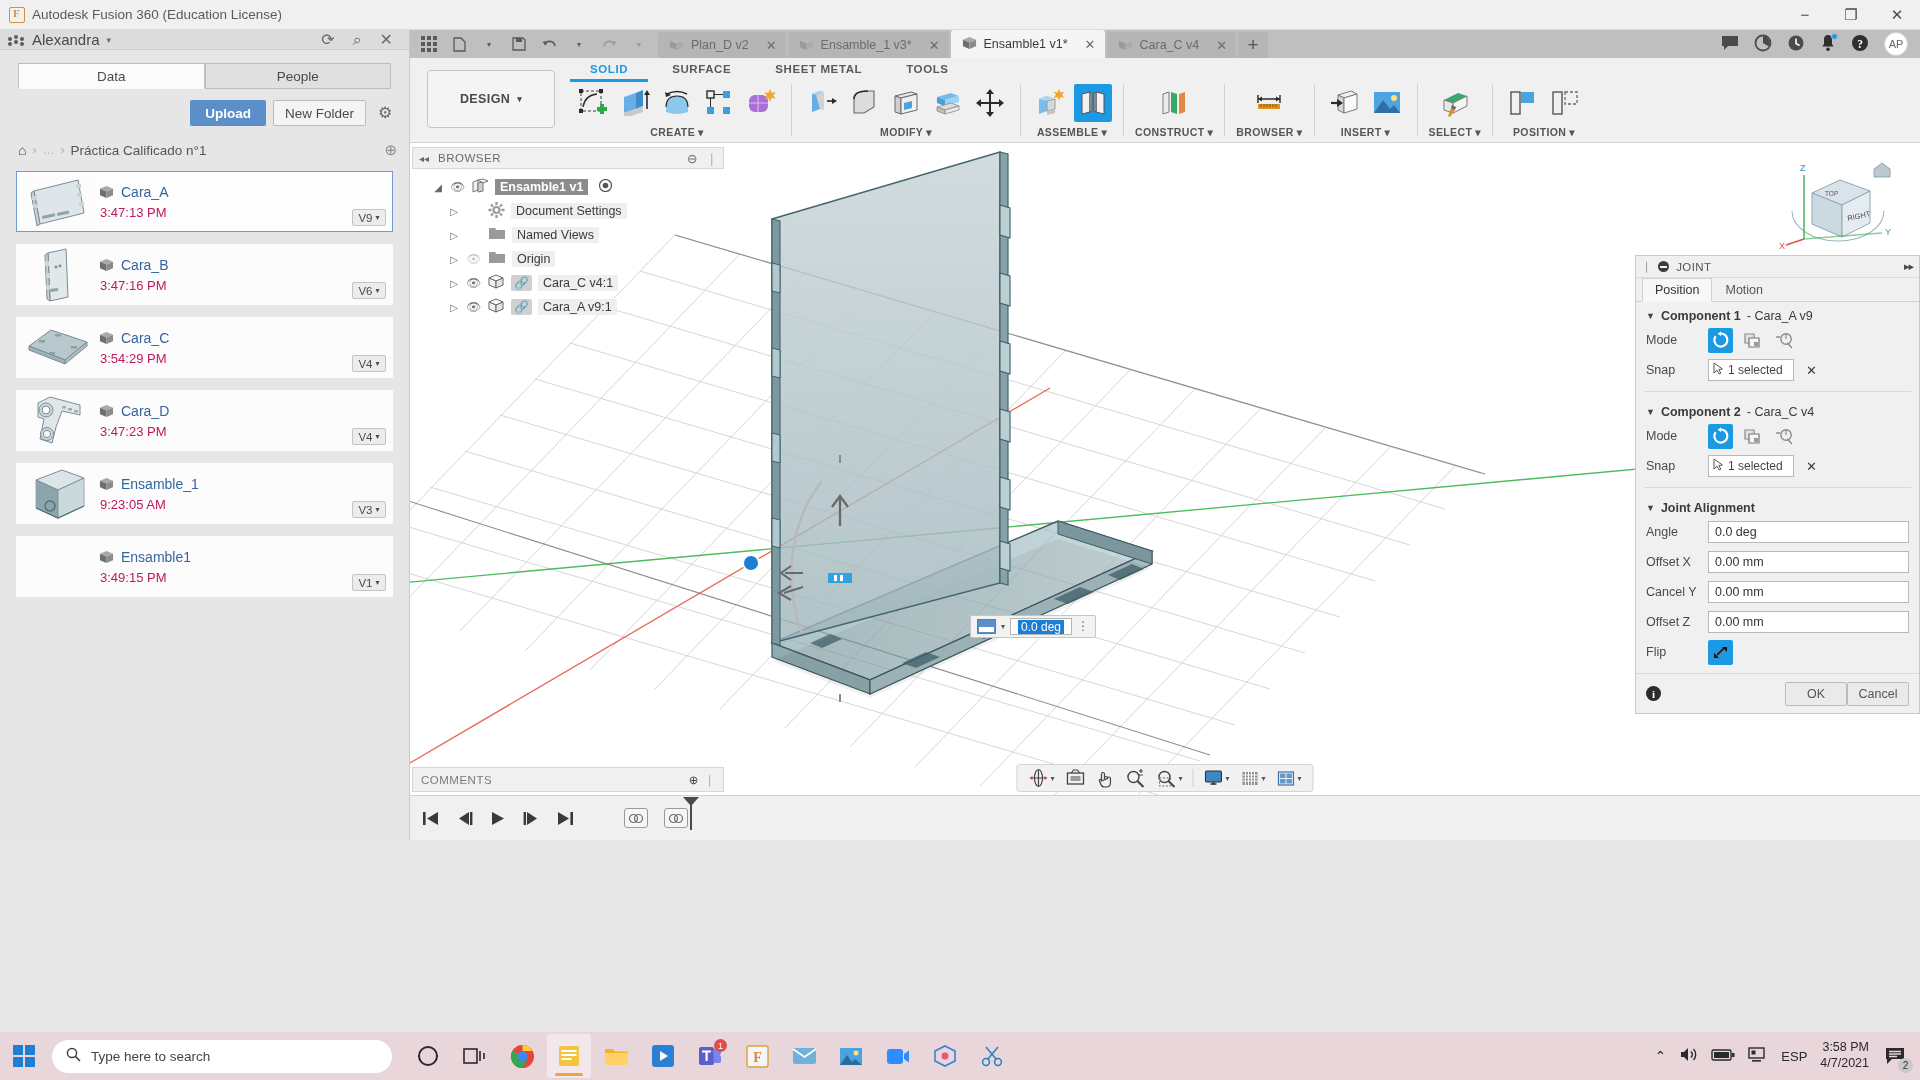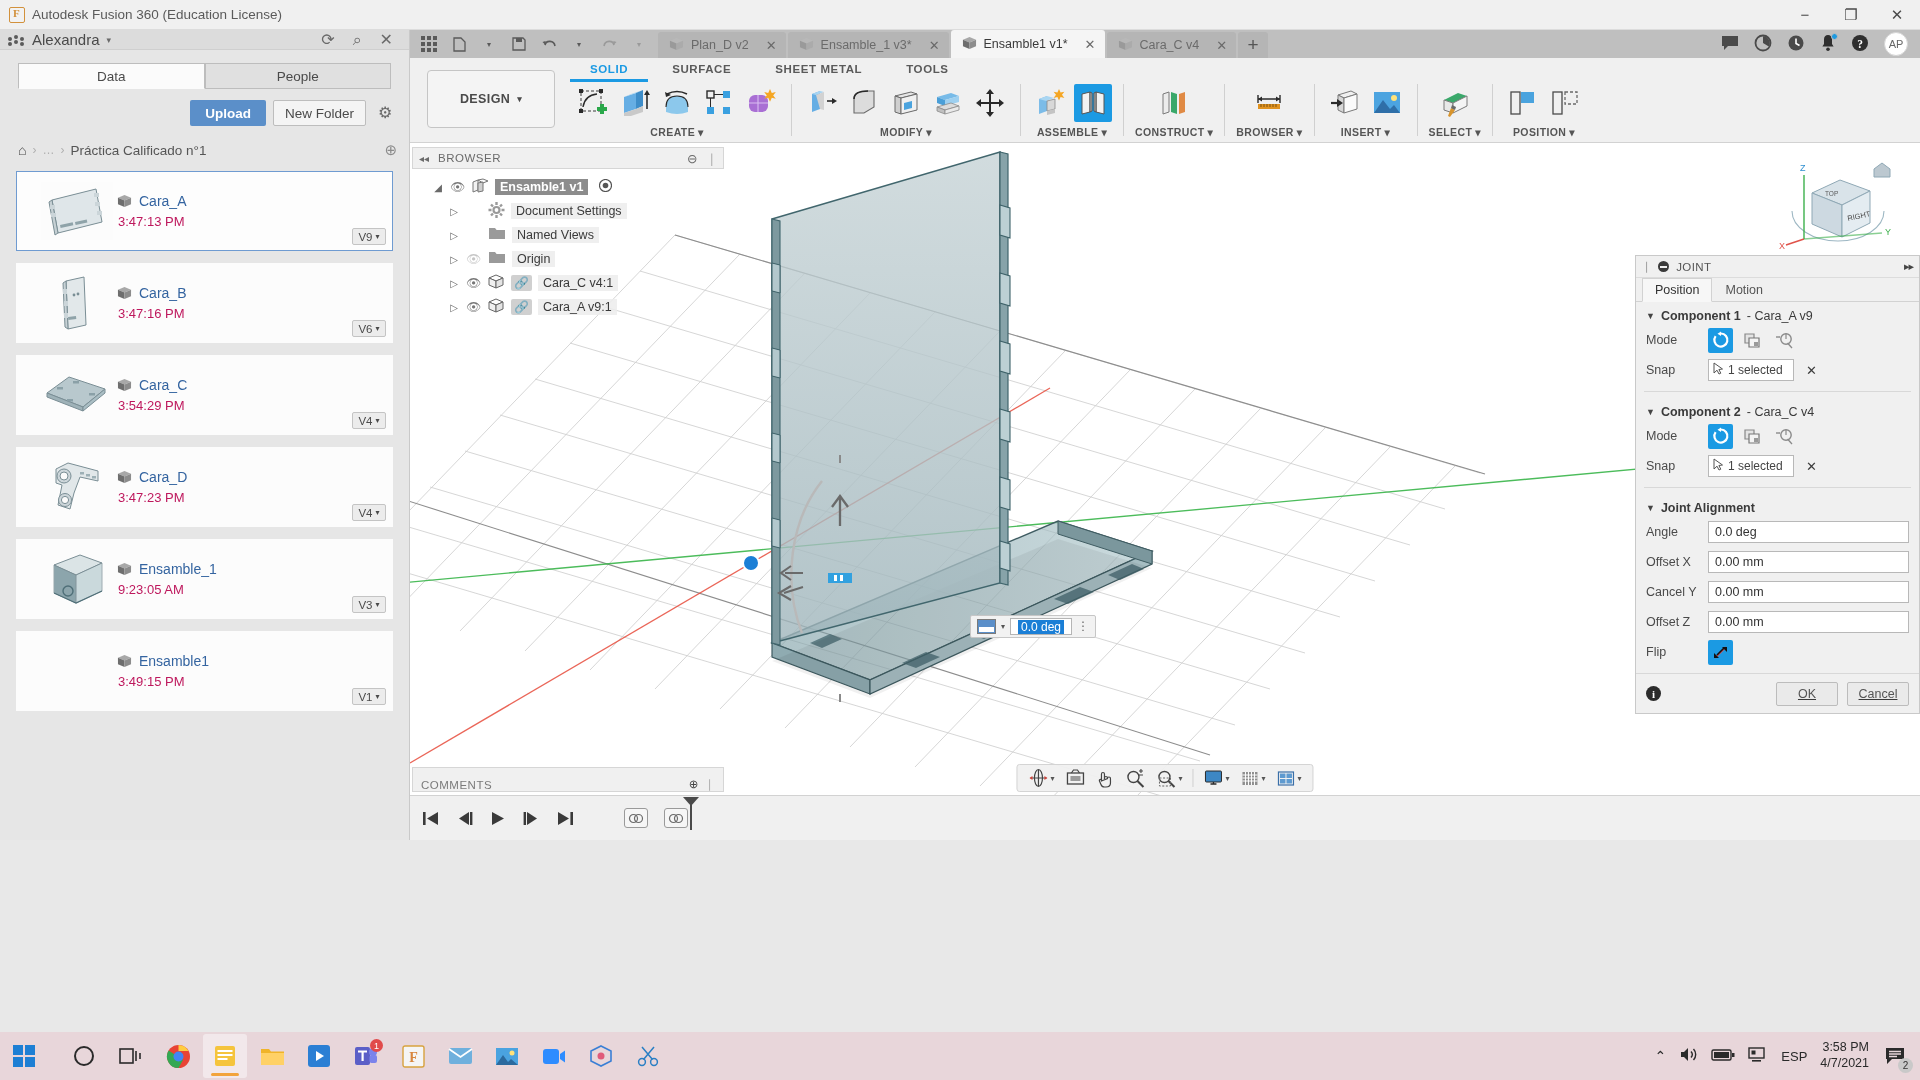--- a/index.html
+++ b/index.html
@@ -70,22 +70,22 @@
   }
   .gear-sq{ width:17px;height:17px; color:#6a6a6a; font-size:16px; line-height:1; margin-left:5px;}
 
   .crumbs{ display:flex; align-items:center; gap:6px; margin:15px 0 0 18px; font-size:13.5px; color:#555; }
   .crumb-sep{ color:#b0b0b0; font-size:12px;}
   .crumb-home{ font-size:14px; color:#4a4a4a;}
   .globe{ margin-left:auto; margin-right:12px; color:#8c8c8c; font-size:15px;}
 
   .dlist{ margin-top:7px; }
   .drow{
-    position:relative; height:80px; margin:12px 16px 9px 16px; background:#fcfcfc;
-    border:1px solid transparent; display:flex; align-items:center; cursor:pointer;padding-left:18px;
+    position:relative; height:61px; margin:12px 16px 9px 16px; background:#fcfcfc;
+    border:1px solid transparent; display:flex; align-items:center; cursor:pointer;
   }
   .drow.sel{ border:1px solid #6f9bd1; background:#fdfdfd; }
   .thumb{ width:72px; height:58px; margin-left:6px; flex:none; position:relative;
      background:#fcfcfc; display:flex;align-items:center;justify-content:center;}
   .dmeta{ margin-left:4px; }
   .dname{ display:flex; align-items:center; gap:7px; }
   .cube-ico{ width:15px;height:14px; display:block; flex:none;}
   .dtitle{ font-size:14px; color:#3464a0; }
   .dtime{ font-size:13px; color:#be185d; margin-top:5px; margin-left:1px;}
   .vbadge{
@@ -183,21 +183,21 @@
   .aw-ico:after{content:"";position:absolute;left:1px;bottom:1px;right:1px;height:5px;
      background:#fff;}
   .aw-input{ width:62px;height:17px; background:#fff;border:1px solid #b5b5b5;
      display:flex; align-items:center; justify-content:center;}
   .aw-sel{ background:#1b7fd6; color:#fff; font-size:12px; padding:0 3px;}
   .aw-dots{ color:#666; font-size:12px; letter-spacing:0; line-height:.7;}
 
   
   .comments{
     position:absolute; left:2px; bottom:3px; width:312px; height:25px;
-    background:#f0f0f0; border:1px solid #d6d6d6; display:flex; align-items:flex-end;
+    background:#f0f0f0; border:1px solid #d6d6d6; display:flex; align-items:center;
     padding:0 8px; color:#7a7a7a; font-size:11.5px; letter-spacing:.5px; z-index:6;
   }
 
   
   .vptools{
     position:absolute; left:50%; transform:translateX(-50%); bottom:3px; height:28px;
     background:rgba(240,240,240,.93); border:1px solid #d4d4d4; border-radius:3px;
     display:flex; align-items:center; padding:0 7px; gap:3px; z-index:6;
   }
   .vt{ display:flex;align-items:center;gap:2px; padding:0 4px; height:24px; cursor:pointer;}
@@ -237,21 +237,21 @@
   .j-hr{ height:1px; background:#d8d8d8; margin:6px 8px;}
   .j-field{ flex:1; height:22px; background:#fff; border:1px solid #b8b8b8;
      display:flex; align-items:center; padding:0 6px; font-size:12.5px; color:#333;}
   .j-flip{ width:25px;height:25px;background:#1b9ae3;border-radius:2px;
      display:flex;align-items:center;justify-content:center;}
   .j-foot{ height:40px; border-top:1px solid #d8d8d8; display:flex; align-items:center;
      padding:0 10px; margin-top:6px;}
   .j-info{ width:15px;height:15px;border-radius:50%;background:#2b2b2b;color:#fff;
      font-size:11px; font-weight:bold; display:flex;align-items:center;justify-content:center;
      font-family:"Liberation Serif",serif;}
-  .j-btns{ margin-left:auto; display:flex; gap:9px;text-decoration:underline;}
+  .j-btns{ margin-left:auto; display:flex; }
   .j-btn{ min-width:62px;height:24px; background:#eaeaea; border:1px solid #bcbcbc;
      font-size:12.5px; color:#555; display:flex;align-items:center;justify-content:center;
      cursor:pointer; border-radius:2px;}
 
   
   .timeline{
     position:absolute; left:410px; top:795px; width:1510px; height:45px;
     background:#f0f0f0; border-top:1px solid #d2d2d2; display:flex; align-items:center;
     padding-left:12px; gap:16px;
   }
@@ -1405,20 +1405,29 @@
 
   <div class="taskbar">
     <div class="start">
       <svg width="22" height="22" viewBox="0 0 22 22">
           <rect x="0" y="0" width="10" height="10" fill="#1d7fd4"></rect>
           <rect x="12" y="0" width="10" height="10" fill="#1d7fd4"></rect>
           <rect x="0" y="12" width="10" height="10" fill="#1d7fd4"></rect>
           <rect x="12" y="12" width="10" height="10" fill="#1d7fd4"></rect>
         </svg>
     </div>
+    <div class="search">
+      <span>
+        <svg width="15" height="15" viewBox="0 0 15 15">
+            <circle cx="6" cy="6" r="4.6" fill="none" stroke="#444" stroke-width="1.5"></circle>
+            <path d="M9.4 9.4 L14 14" stroke="#444" stroke-width="1.6"></path>
+          </svg>
+      </span>
+      <span>Type here to search</span>
+    </div>
     <div class="tb-icons">
       <div class="tbi">
         <svg width="22" height="22" viewBox="0 0 22 22">
             <circle cx="11" cy="11" r="9" fill="none" stroke="#2a2a2a" stroke-width="2"></circle>
           </svg>
       </div>
       <div class="tbi">
         <svg width="24" height="20" viewBox="0 0 24 20">
             <rect x="1" y="3" width="13" height="14" fill="none" stroke="#2a2a2a" stroke-width="1.6"></rect>
             <path d="M17 5v10M21 7v6" stroke="#2a2a2a" stroke-width="1.6"></path>

